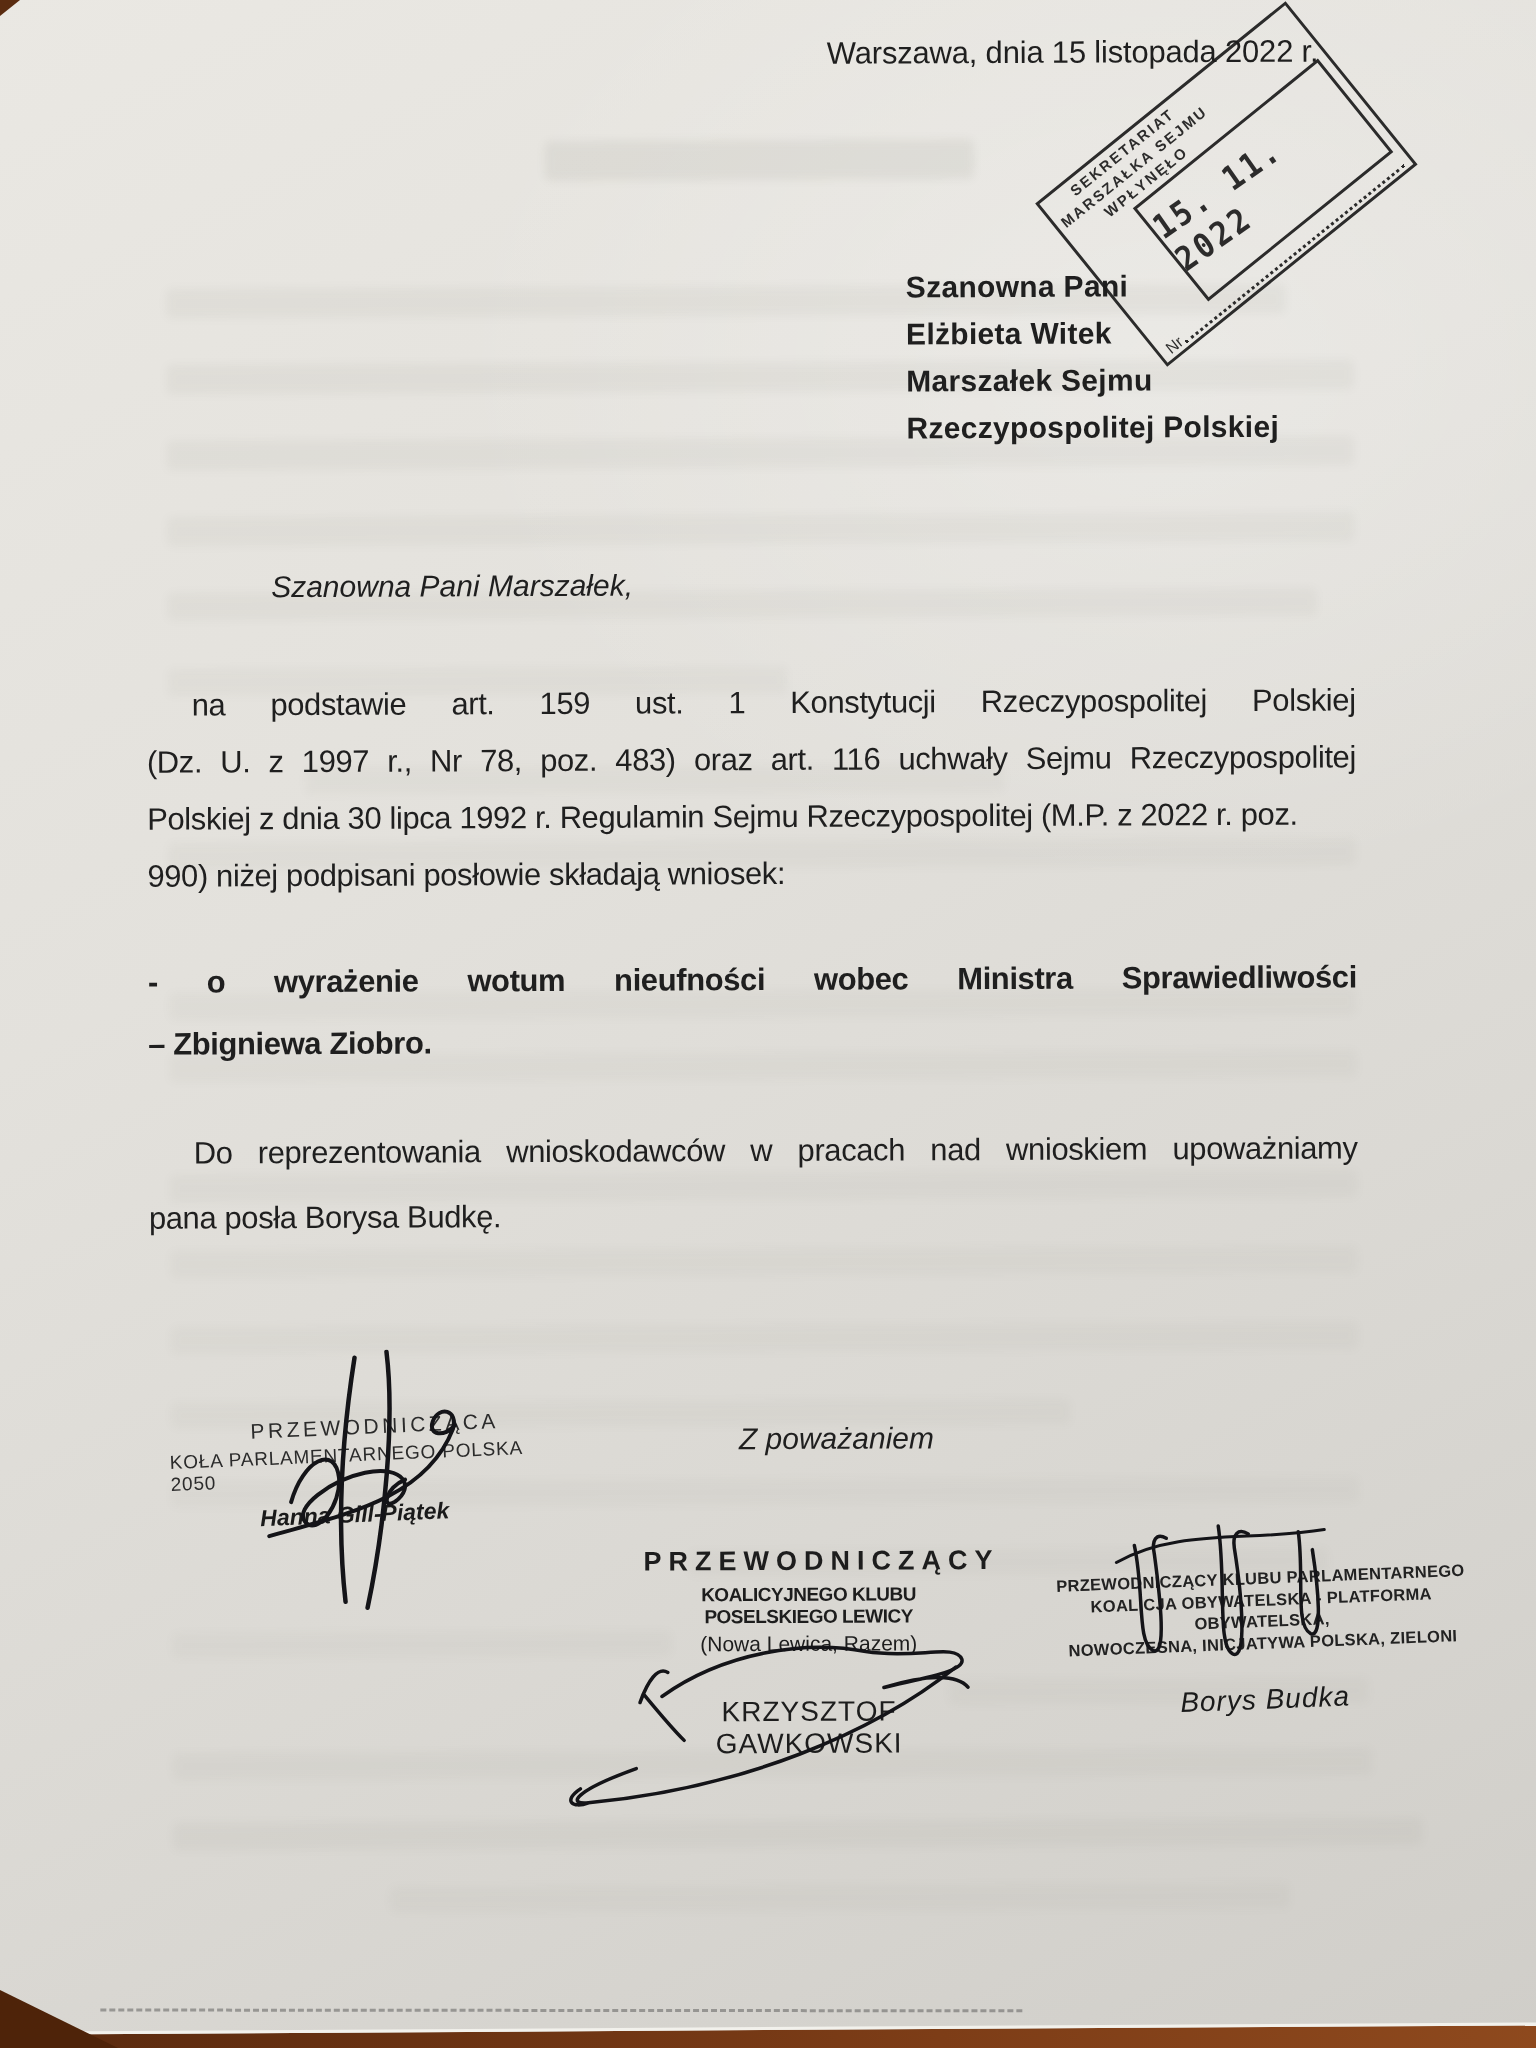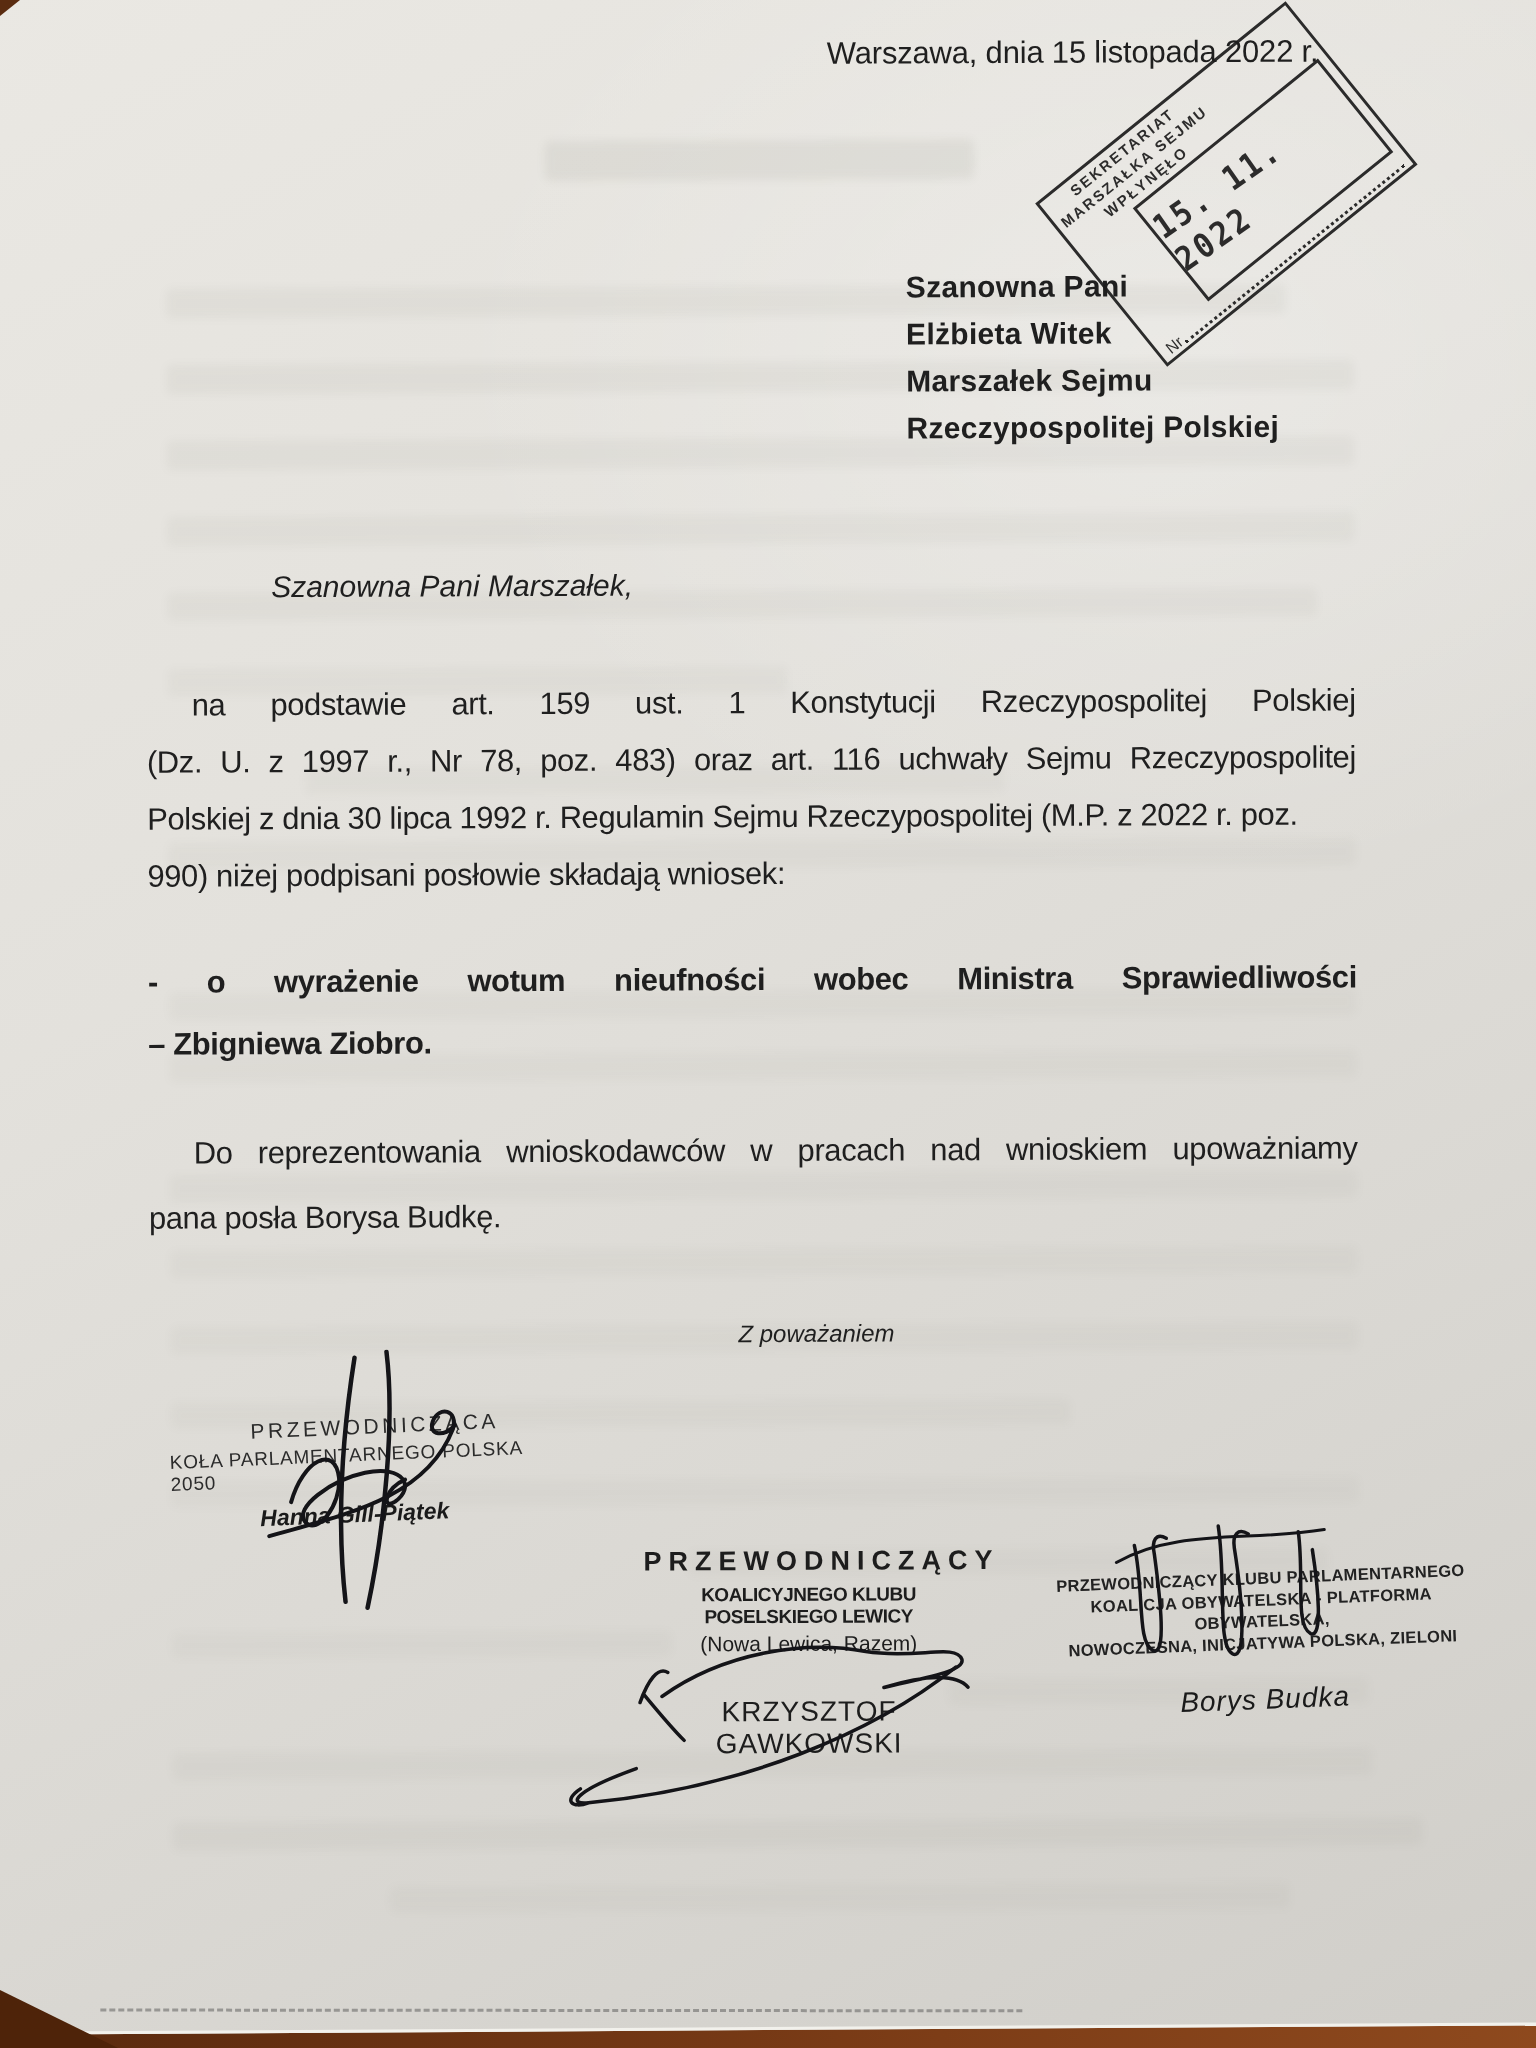--- a/index.html
+++ b/index.html
@@ -51,21 +51,21 @@
 
   .para{position:absolute;left:162px;width:1209px;z-index:2;font-size:31px;letter-spacing:-.4px;}
   .p1{top:684px;line-height:57px;}
   .motion{top:959px;line-height:62px;font-weight:bold;font-size:31px;}
   .p2{top:1128px;line-height:65px;}
   .para .line{white-space:normal;}
   .para .just{text-align:justify;text-align-last:justify;}
   .para .indent{text-indent:45px;}
   .para .nowrap{white-space:nowrap;}
 
-  .closing{left:751px;top:1330px;font-style:italic;font-size:24px;}
+  .closing{left:751px;top:1432px;font-style:italic;font-size:30px;}
 
   
   .sig-left{position:absolute;left:150px;top:1420px;width:400px;z-index:2;
     transform:rotate(-2.2deg);color:#2b2b2b;}
   .sig-left .t1{position:absolute;left:112px;top:4px;font-size:21px;letter-spacing:3.5px;}
   .sig-left .t2{position:absolute;left:30px;top:33px;font-size:19px;letter-spacing:.8px;}
   .sig-left .name{position:absolute;left:118px;top:90px;font-size:23px;font-weight:bold;
     font-style:italic;color:#1a1a1a;}
   .sig-svg{position:absolute;z-index:4;}
   .sig-svg path{fill:none;stroke:#141418;stroke-linecap:round;stroke-linejoin:round;}

